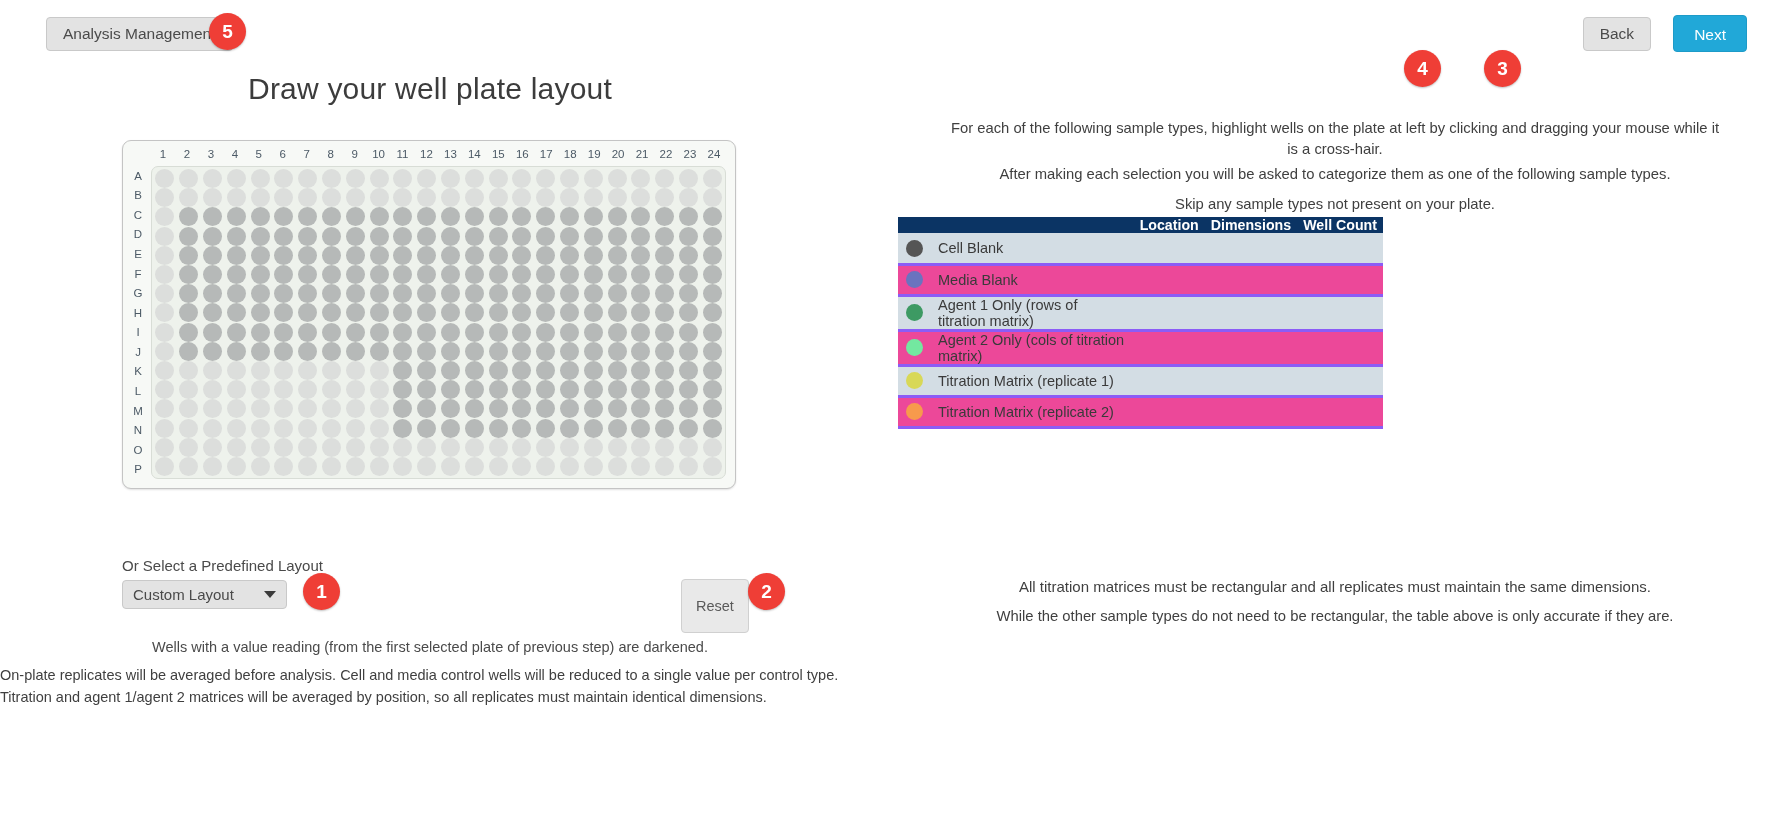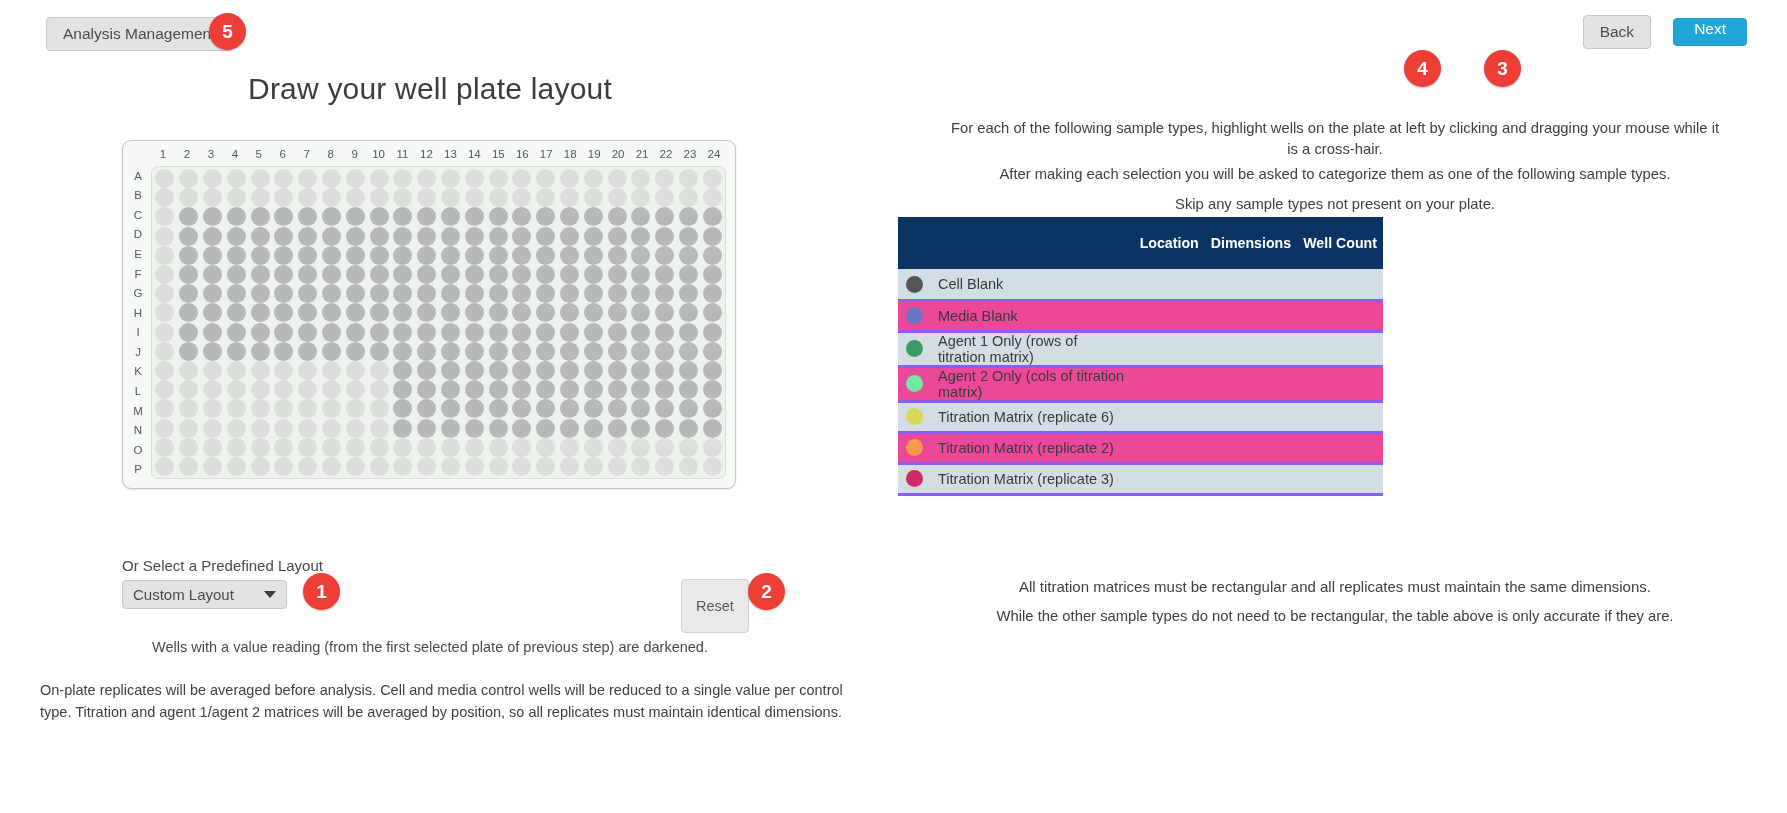--- a/index.html
+++ b/index.html
@@ -26,21 +26,21 @@
     border-radius: 4px;
     line-height: 1.1;
     white-space: nowrap;
     cursor: pointer;
     font-family: "Liberation Sans", sans-serif;
   }
   .btn-primary {
     background: #21a8d8;
     border-color: #1d9bc8;
     color: #ffffff;
-    padding: 1px 20px 8px 20px;
+    padding: 10px 20px 8px 20px;
   }
 
   
   .bubble {
     position: absolute;
     width: 37px; height: 37px;
     border-radius: 50%;
     background: #ef3e36;
     color: #ffffff;
     font-size: 19px;
@@ -150,24 +150,23 @@
     font-size: 14.5px; padding: 18px 14px;
     cursor: pointer;
     font-family: "Liberation Sans", sans-serif;
   }
 
   .note-center {
     position: absolute; left: 0; top: 639px; width: 860px;
     text-align: center; font-size: 14.5px; color: #4a4a4a;
   }
   .note-block {
-    position: absolute; left: 0px; top: 679px; width: 845px;
+    position: absolute; left: 0px; top: 664px; width: 845px;
     font-size: 14.5px; color: #3f3f3f; line-height: 1.55;
     text-align: left;
-    padding-left: 40px;
   }
 
   
   .right-col { position: absolute; left: 880px; top: 0; width: 907px; }
   .rc-para {
     text-align: center;
     font-size: 14.8px;
     color: #3f3f3f;
     line-height: 1.45;
     width: 760px;
@@ -181,21 +180,21 @@
     position: absolute; left: 18px; top: 217px;
     width: 485px;
     border-collapse: collapse;
     font-size: 14.5px;
   }
   .legend-table thead th {
     background: #0b3464;
     color: #ffffff;
     font-size: 14.2px;
     font-weight: bold;
-    padding: 18px 6px;
+    padding: 0 6px;
     text-align: right;
     white-space: nowrap;
   }
   .legend-table thead th.first { text-align: left; }
   .legend-table tbody tr { height: 31px; }
   .legend-table tbody tr.odd  { background: #d3dde4; }
   .legend-table tbody tr.even { background: #ec4899; }
   .legend-table tbody td {
     border-bottom: 3px solid #8b5cf6;
     padding: 0 6px;
@@ -1522,38 +1521,31 @@
           </tr>
           <tr class="even">
             <td class="swatch-cell"><span class="dot" style="background: rgb(115, 232, 160);"></span></td>
             <td>Agent 2 Only (cols of titration matrix)</td>
             <td class="num"></td>
             <td class="num"></td>
             <td class="num"></td>
           </tr>
           <tr class="odd">
             <td class="swatch-cell"><span class="dot" style="background: rgb(216, 216, 87);"></span></td>
-            <td>Titration Matrix (replicate 6)</td>
+            <td>Titration Matrix (replicate 1)</td>
             <td class="num"></td>
             <td class="num"></td>
             <td class="num"></td>
           </tr>
           <tr class="even">
             <td class="swatch-cell"><span class="dot" style="background: rgb(247, 154, 76);"></span></td>
             <td>Titration Matrix (replicate 2)</td>
             <td class="num"></td>
             <td class="num"></td>
             <td class="num"></td>
           </tr>
-          <tr class="odd">
-            <td class="swatch-cell"><span class="dot" style="background: rgb(205, 42, 102);"></span></td>
-            <td>Titration Matrix (replicate 3)</td>
-            <td class="num"></td>
-            <td class="num"></td>
-            <td class="num"></td>
-          </tr>
         </tbody>
     </table>
 
     <div class="rc-foot1">All titration matrices must be rectangular and all replicates must maintain the same dimensions.</div>
     <div class="rc-foot2">While the other sample types do not need to be rectangular, the table above is only accurate if they are.</div>
   </div>
 </div>
 
 </body></html>

